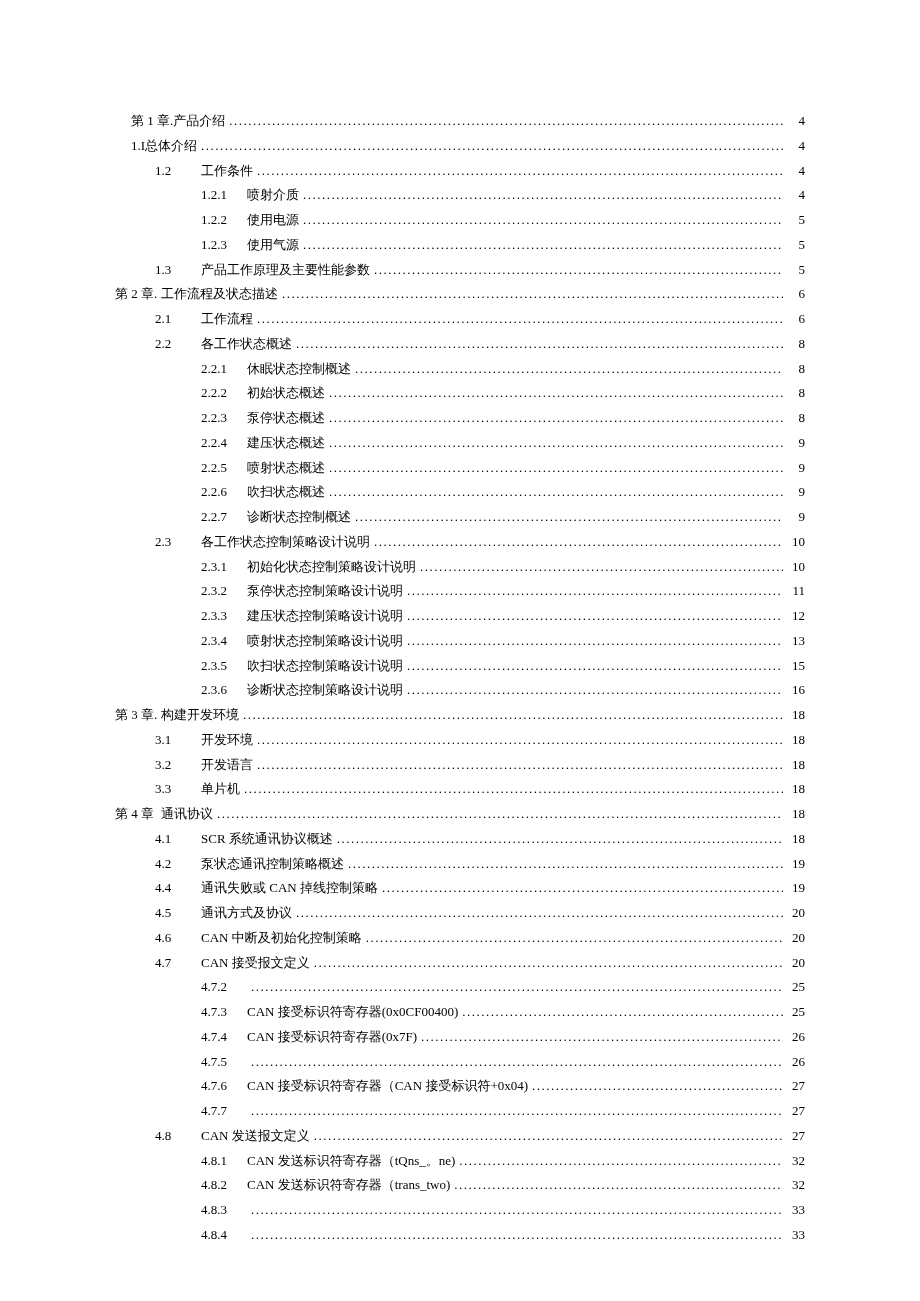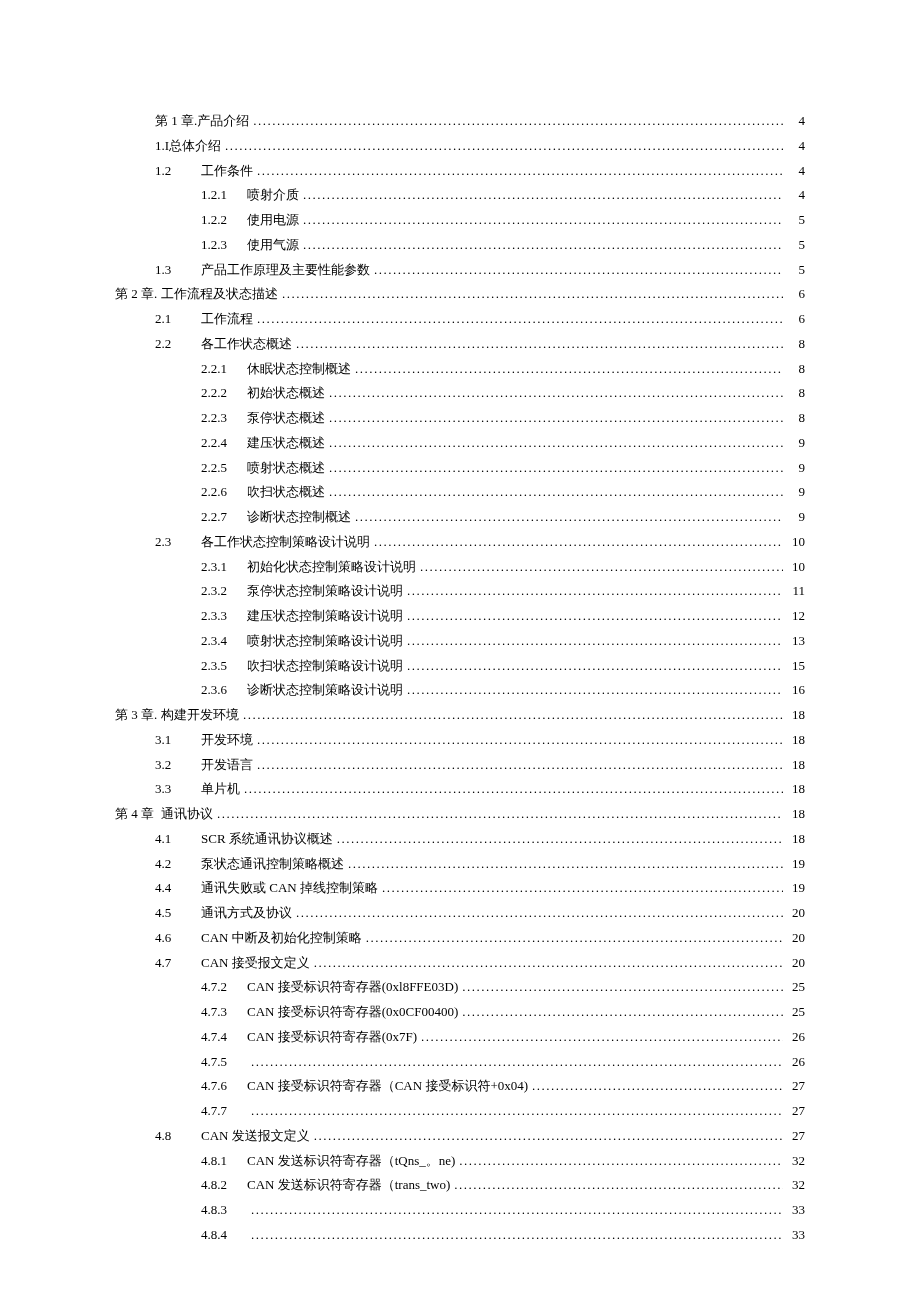--- a/index.html
+++ b/index.html
@@ -48,21 +48,21 @@
   .toc-page {
     flex: 0 0 auto;
     text-align: right;
     min-width: 18px;
   }
   .num-col {
     display: inline-block;
     min-width: 46px;
   }
   .lvl1 .num-col { min-width: 0; }
-  .lvl1 { margin-left: 40px; justify-content: flex-end; }
+  .lvl1 { margin-left: 16px; justify-content: flex-end; }
   .lvl1b { margin-left: 0px; }
   .lvl2 { margin-left: 40px; }
   .lvl3 { margin-left: 86px; align-items: flex-end; }
 </style>
 </head>
 <body>
 
 <div class="page">
   <div id="toc-container">
       <div class="toc-row lvl1">
@@ -270,21 +270,20 @@
         <span class="toc-page">20</span>
       </div>
       <div class="toc-row lvl2">
         <span class="toc-label num-col">4.7</span>
         <span class="toc-title">CAN 接受报文定义</span>
         <span class="toc-dots"></span>
         <span class="toc-page">20</span>
       </div>
       <div class="toc-row lvl3">
         <span class="toc-label num-col">4.7.2</span>
-        <span class="toc-title">CAN 接受标识符寄存器(0xl8FFE03D)</span>
         <span class="toc-dots"></span>
         <span class="toc-page">25</span>
       </div>
       <div class="toc-row lvl3">
         <span class="toc-label num-col">4.7.3</span>
         <span class="toc-title">CAN 接受标识符寄存器(0x0CF00400)</span>
         <span class="toc-dots"></span>
         <span class="toc-page">25</span>
       </div>
       <div class="toc-row lvl3">

